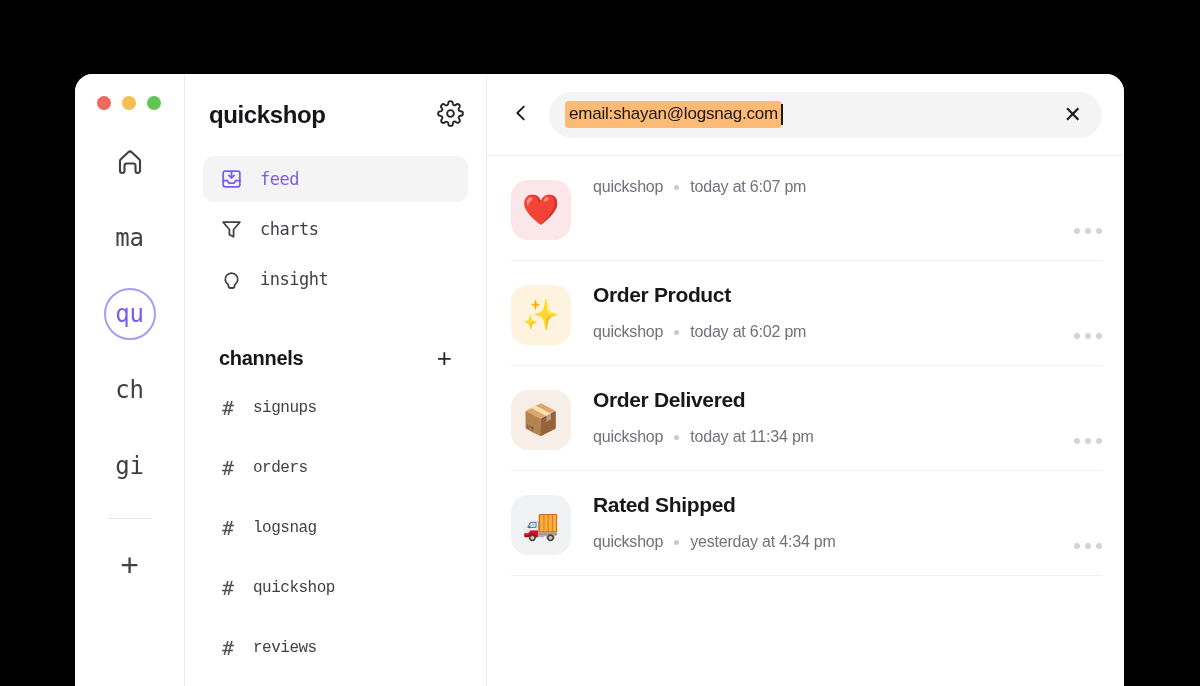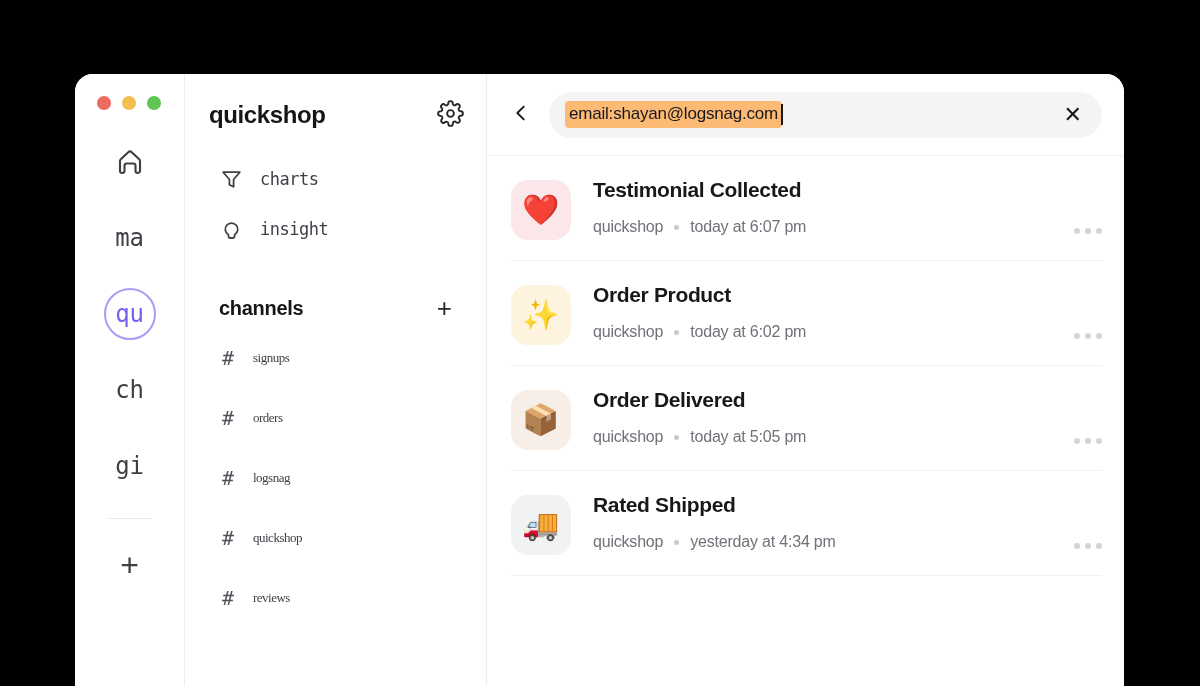--- a/index.html
+++ b/index.html
@@ -166,22 +166,22 @@
     margin-bottom: 14px;
   }
   .channel-hash {
     font-family: "DejaVu Sans Mono", monospace;
     font-size: 20px;
     color: #52525b;
     width: 18px;
     text-align: center;
   }
   .channel-label {
-    font-family: Liberation Serif, serif;
-    font-size: 13px;
+    font-family: Liberation Mono, monospace;
+    font-size: 16px;
     color: #3f3f46;
     letter-spacing: -0.5px;
   }
 
   
   .main {
     flex: 1 1 auto;
     display: flex;
     flex-direction: column;
     background: #ffffff;
@@ -365,20 +365,31 @@
         <span class="gear">
           <span>
             <svg width="27" height="27" viewBox="0 0 24 24" fill="none" stroke="#27272a" stroke-width="1.7" stroke-linecap="round" stroke-linejoin="round">
               <circle cx="12" cy="12" r="3"></circle>
               <path d="M19.4 15a1.65 1.65 0 0 0 .33 1.82l.06.06a2 2 0 1 1-2.83 2.83l-.06-.06a1.65 1.65 0 0 0-1.82-.33 1.65 1.65 0 0 0-1 1.51V21a2 2 0 0 1-4 0v-.09A1.65 1.65 0 0 0 9 19.4a1.65 1.65 0 0 0-1.82.33l-.06.06a2 2 0 1 1-2.83-2.83l.06-.06a1.65 1.65 0 0 0 .33-1.82 1.65 1.65 0 0 0-1.51-1H3a2 2 0 0 1 0-4h.09A1.65 1.65 0 0 0 4.6 9a1.65 1.65 0 0 0-.33-1.82l-.06-.06a2 2 0 1 1 2.83-2.83l.06.06A1.65 1.65 0 0 0 9 4.6a1.65 1.65 0 0 0 1-1.51V3a2 2 0 0 1 4 0v.09a1.65 1.65 0 0 0 1 1.51 1.65 1.65 0 0 0 1.82-.33l.06-.06a2 2 0 1 1 2.83 2.83l-.06.06a1.65 1.65 0 0 0-.33 1.82V9a1.65 1.65 0 0 0 1.51 1H21a2 2 0 0 1 0 4h-.09a1.65 1.65 0 0 0-1.51 1Z"></path>
             </svg>
           </span>
         </span>
       </div>
 
+      <div class="nav-item active">
+        <span>
+          <svg width="25" height="25" viewBox="0 0 24 24" fill="none" stroke="#7b5cf0" stroke-width="1.7" stroke-linecap="round" stroke-linejoin="round">
+            <path d="M4 13V6a2 2 0 0 1 2-2h12a2 2 0 0 1 2 2v7"></path>
+            <path d="M4 13h4l1.5 2.5h5L16 13h4v4a2 2 0 0 1-2 2H6a2 2 0 0 1-2-2Z"></path>
+            <path d="M12 5v5"></path>
+              <path d="M9.5 8 12 10.5 14.5 8"></path>
+          </svg>
+        </span>
+        <span class="nav-label">feed</span>
+      </div>
 
       <div class="nav-item">
         <span>
           <svg width="25" height="25" viewBox="0 0 24 24" fill="none" stroke="#3f3f46" stroke-width="1.7" stroke-linecap="round" stroke-linejoin="round">
             <path d="M4 5h16l-6 7v7l-4-2v-5Z"></path>
           </svg>
         </span>
         <span class="nav-label">charts</span>
       </div>
 
@@ -437,21 +448,20 @@
           </div>
           <span class="clear-btn">✕</span>
         </div>
       </div>
 
       <div class="feed">
 
         <div class="event-row">
           <div class="event-emoji" style="background:#fbe6ea">❤️</div>
           <div class="event-body">
-            <span class="event-title">Testimonial Collected</span>
             <span class="event-meta">
               <span>quickshop</span>
               <span class="meta-sep"></span>
               <span>today at 6:07 pm</span>
             </span>
           </div>
           <div class="event-more">
             <i></i>
               <i></i>
               <i></i>
@@ -475,21 +485,21 @@
           </div>
         </div>
 
         <div class="event-row">
           <div class="event-emoji" style="background:#f7eee7">📦</div>
           <div class="event-body">
             <span class="event-title">Order Delivered</span>
             <span class="event-meta">
               <span>quickshop</span>
               <span class="meta-sep"></span>
-              <span>today at 5:05 pm</span>
+              <span>today at 11:34 pm</span>
             </span>
           </div>
           <div class="event-more">
             <i></i>
               <i></i>
               <i></i>
           </div>
         </div>
 
         <div class="event-row">

